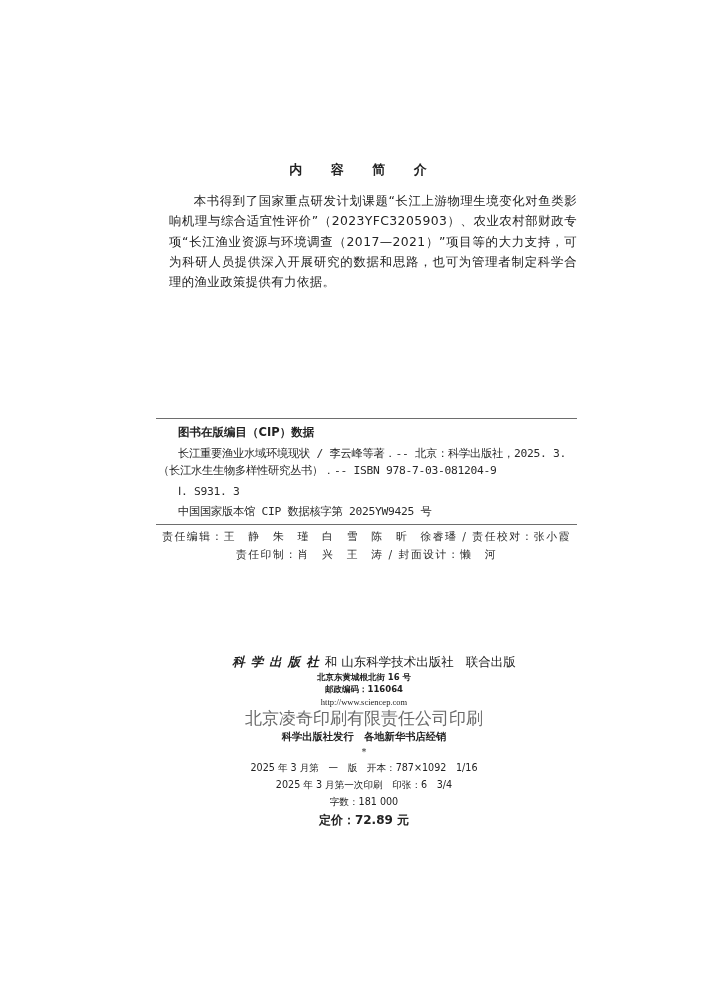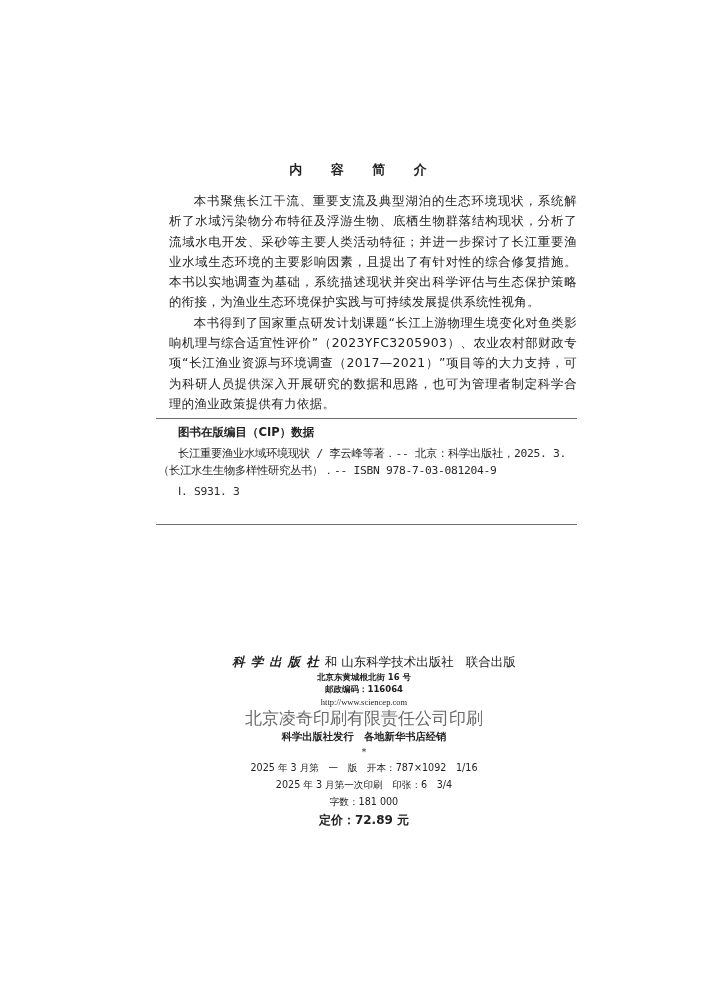--- a/index.html
+++ b/index.html
@@ -64,31 +64,35 @@
   .note { font-size: 11.5px; line-height: 19px; font-family: "DejaVu Sans", "Liberation Sans", sans-serif; }
 </style>
 </head>
 <body>
 
 <div class="page">
 
   <div class="title">内 容 简 介</div>
 
   <div class="summary">
-    <p>本书聚焦长江干流、重要支流及典型湖泊的生态环境现状，系统解析了水域污染物分布特征及浮游生物、底栖生物群落结构现状，分析了流域水电开发、采砂等主要人类活动特征；并进一步探讨了长江重要渔业水域生态环境的主要影响因素，且提出了有针对性的综合修复措施。本书以实地调查为基础，系统描述现状并突出科学评估与生态保护策略的衔接，为渔业生态环境保护实践与可持续发展提供系统性视角。</p>
     <p>本书得到了国家重点研发计划课题“长江上游物理生境变化对鱼类影响机理与综合适宜性评价”（2023YFC3205903）、农业农村部财政专项“长江渔业资源与环境调查（2017—2021）”项目等的大力支持，可为科研人员提供深入开展研究的数据和思路，也可为管理者制定科学合理的渔业政策提供有力依据。</p>
   </div>
 
   <div class="cip">
     <div class="cip-heading">图书在版编目（CIP）数据</div>
     <div class="cip-line cip-l1">长江重要渔业水域环境现状 / 李云峰等著．-- 北京：科学出版社，2025. 3.</div>
     <div class="cip-line cip-l2">（长江水生生物多样性研究丛书）．-- ISBN 978-7-03-081204-9</div>
     <div class="cip-line cip-l3">Ⅰ. S931. 3</div>
+    <div class="cip-line cip-l4">中国国家版本馆 CIP 数据核字第 2025YW9425 号</div>
   </div>
 
+  <div class="credits">
+    <div>责任编辑：王　静　朱　瑾　白　雪　陈　昕　徐睿璠 / 责任校对：张小霞</div>
+    <div>责任印制：肖　兴　王　涛 / 封面设计：懒　河</div>
+  </div>
 
   <div class="imprint">
     <div class="row publishers">
       <span class="pub-calligraphy">科学出版社</span><span>和</span>
       <span>山东科学技术出版社</span>
       &nbsp;&nbsp;<span>联合出版</span>
     </div>
     <div class="row small-bold">北京东黄城根北街 16 号</div>
     <div class="row small-bold">邮政编码：116064</div>
     <div class="row url">http://www.sciencep.com</div>

